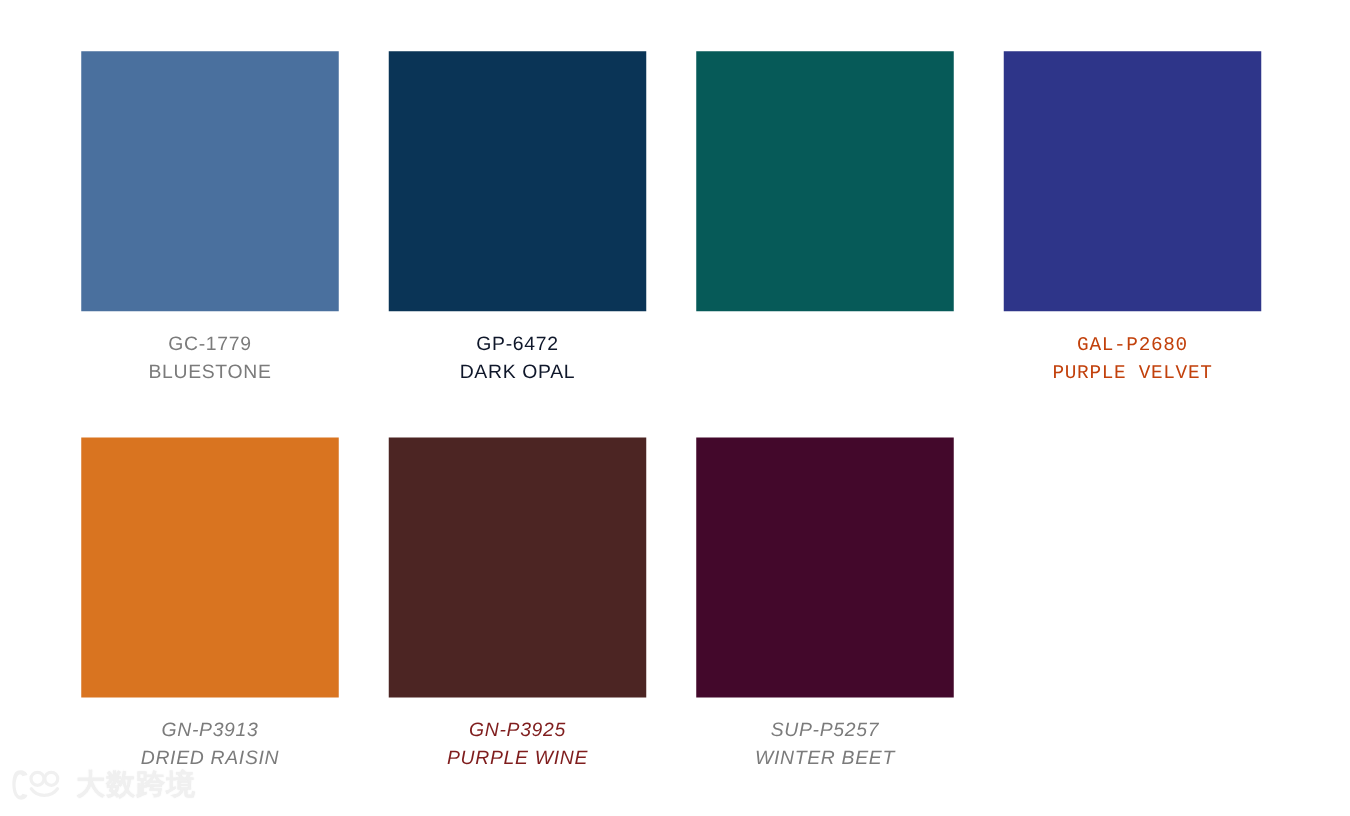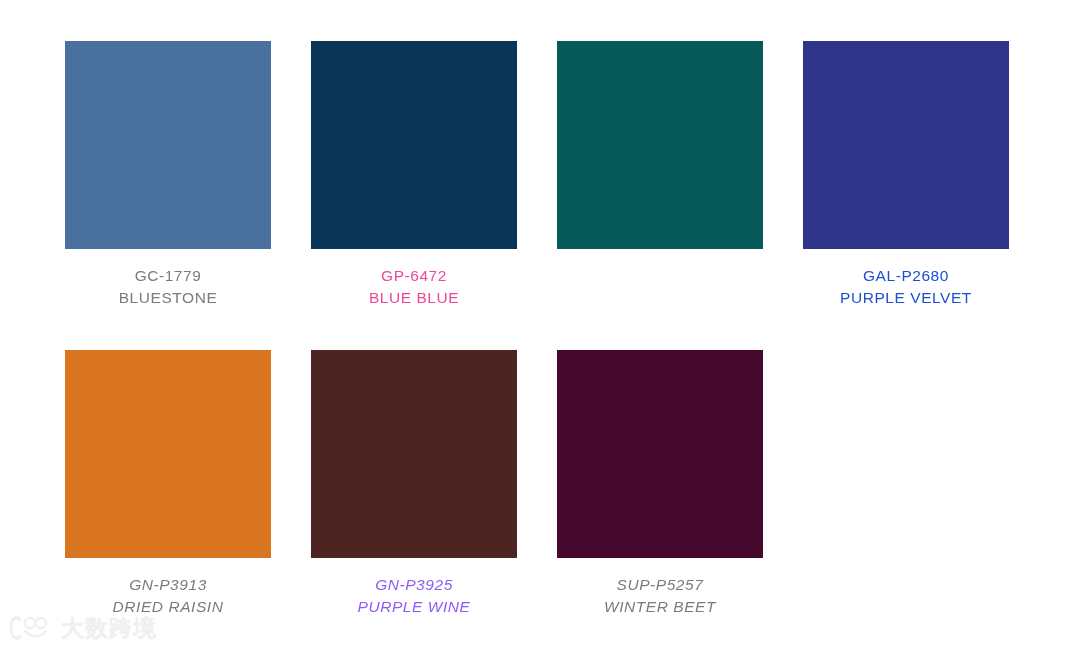--- a/index.html
+++ b/index.html
@@ -93,53 +93,53 @@
     <div class="swatch-cell">
       <div class="swatch" style="background-color: rgb(74, 112, 158);"></div>
       <div class="labels" style="color: rgb(123, 123, 123);">
         <span class="code-label">GC-1779</span>
         <span class="name-label">BLUESTONE</span>
       </div>
     </div>
 
     <div class="swatch-cell">
       <div class="swatch" style="background-color: rgb(10, 52, 86);"></div>
-      <div class="labels" style="color: #ec4899;">
+      <div class="labels" style="color: #0f172a;">
         <span class="code-label">GP-6472</span>
-        <span class="name-label">BLUE BLUE</span>
+        <span class="name-label">DARK OPAL</span>
       </div>
     </div>
 
     <div class="swatch-cell">
       <div class="swatch" style="background-color: rgb(6, 90, 88);"></div>
     </div>
 
     <div class="swatch-cell">
       <div class="swatch" style="background-color: rgb(46, 53, 137);"></div>
-      <div class="labels" style="color: #1d4ed8;">
+      <div class="labels" style="color: #c2410c; font-family: Liberation Mono, monospace;">
         <span class="code-label">GAL-P2680</span>
         <span class="name-label">PURPLE VELVET</span>
       </div>
     </div>
 
   </div>
 
   <div class="row row-bottom">
 
     <div class="swatch-cell">
       <div class="swatch" style="background-color: rgb(217, 116, 32);"></div>
       <div class="labels" style="color: rgb(123, 123, 123);">
         <span class="code-label">GN-P3913</span>
         <span class="name-label">DRIED RAISIN</span>
       </div>
     </div>
 
     <div class="swatch-cell">
       <div class="swatch" style="background-color: rgb(76, 37, 35);"></div>
-      <div class="labels" style="color: #8b5cf6;">
+      <div class="labels" style="color: #7f1d1d;">
         <span class="code-label">GN-P3925</span>
         <span class="name-label">PURPLE WINE</span>
       </div>
     </div>
 
     <div class="swatch-cell">
       <div class="swatch" style="background-color: rgb(67, 8, 43);"></div>
       <div class="labels" style="color: rgb(123, 123, 123);">
         <span class="code-label">SUP-P5257</span>
         <span class="name-label">WINTER BEET</span>

